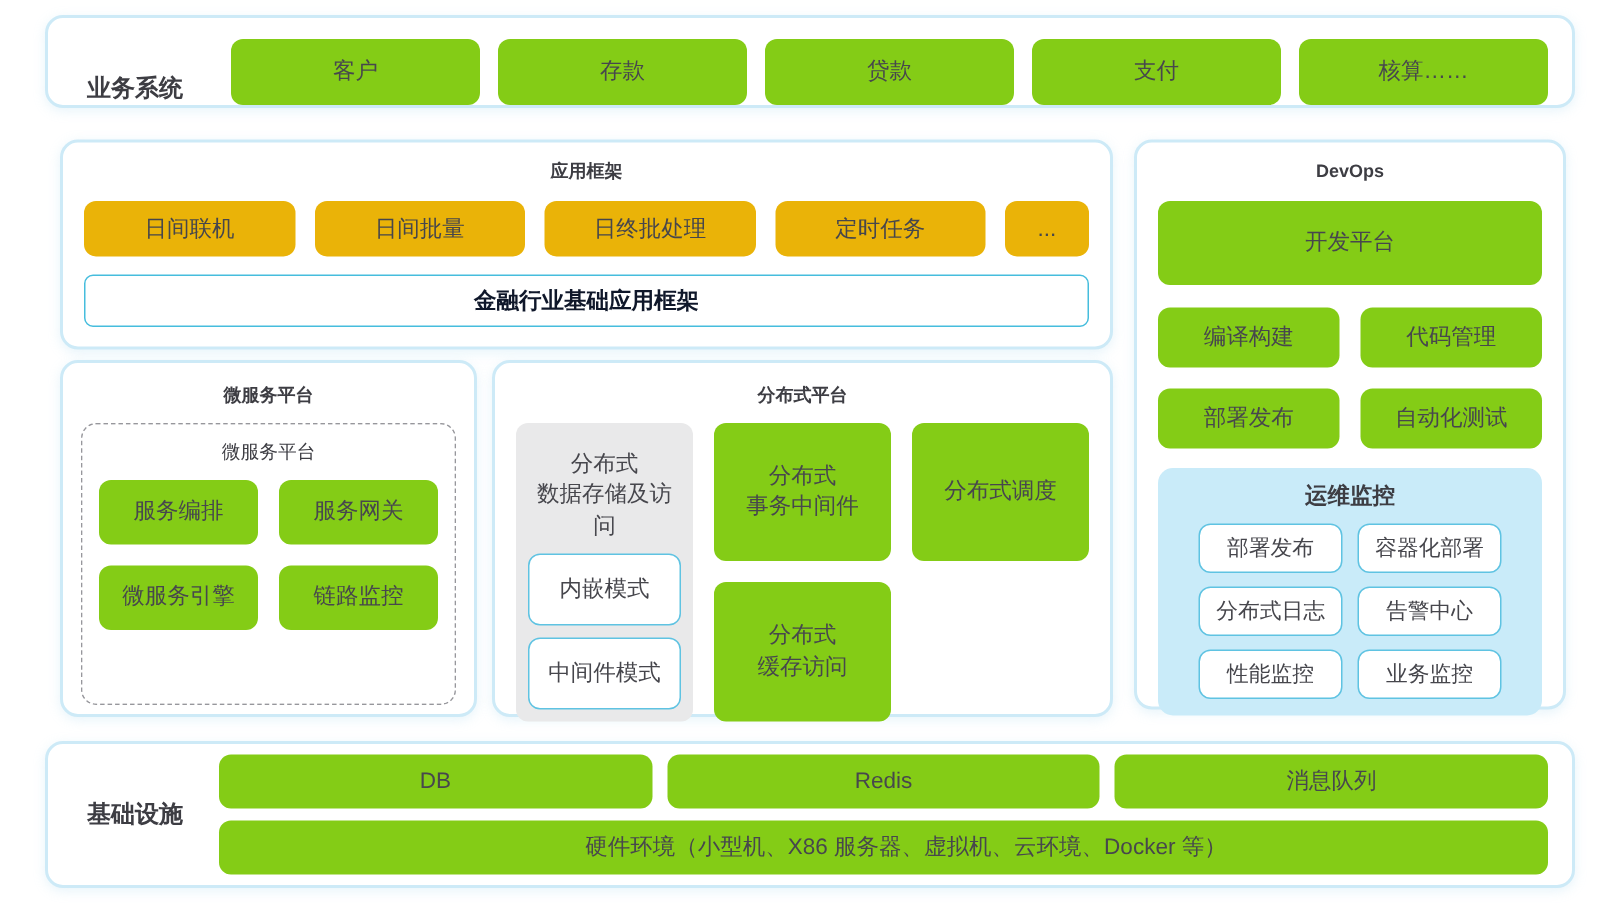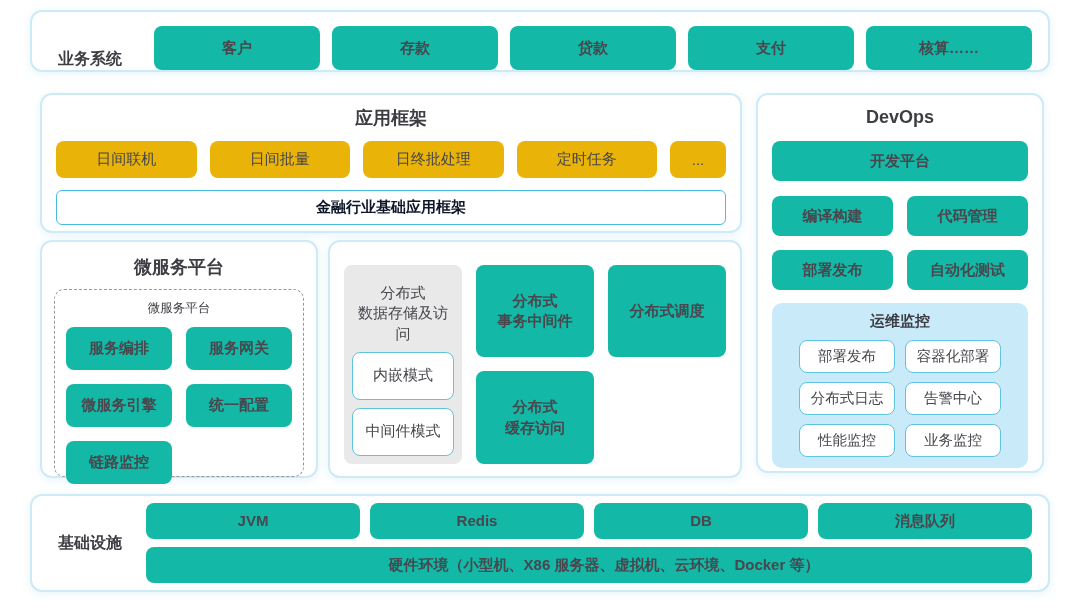--- a/index.html
+++ b/index.html
@@ -11,36 +11,35 @@
   }
   .section {
     position: absolute;
     background: #ffffff;
     border: 2px solid #cdeaf7;
     border-radius: 12px;
     box-shadow: 0 2px 8px rgba(170, 215, 238, 0.28);
   }
   .sec-title {
     text-align: center;
-    font-size: 18px;
+    font-size: 12px;
     font-weight: 600;
     color: #3d3d43;
   }
   .gray-box {
-    background: #14b8a6;
+    background: #84cc16;
     border-radius: 8px;
     display: flex;
     align-items: center;
     justify-content: center;
     font-size: 15px;
     color: #47474d;
     text-align: center;
     white-space: pre-line;
     line-height: 1.35;
-    font-weight: bold;
   }
   .blue-box {
     background: #eab308;
     border-radius: 8px;
     display: flex;
     align-items: center;
     justify-content: center;
     font-size: 15px;
     color: #46464c;
   }
@@ -77,21 +76,21 @@
     border: 1.5px solid #46bddd; border-radius: 6px;
     display: flex; align-items: center; justify-content: center;
     font-size: 15px; font-weight: 600; color: #0f172a;
   }
 
   
   #devops {
     left: 756px; top: 93px; width: 288px; height: 380px;
     padding: 12px 14px;
   }
-  #devops .dev-platform { height: 40px; margin-top: 13px; }
+  #devops .dev-platform { height: 56px; margin-top: 13px; }
   #devops .tool-grid { display: grid; grid-template-columns: 1fr 1fr; gap: 14px 14px; margin-top: 15px; }
   #devops .tool-grid .gray-box { height: 40px; }
   #devops .monitor {
     margin-top: 13px; background: #c9ebf9; border-radius: 10px;
     padding: 9px 27px 11px; height: 165px;
   }
   #devops .monitor .m-title { font-size: 15px; font-weight: 600; color: #3d3d43; text-align: center; }
   #devops .monitor .m-grid { display: grid; grid-template-columns: 1fr 1fr; gap: 9px 10px; margin-top: 9px; }
   #devops .monitor .white-cyan-box { height: 33px; font-size: 14.5px; }
 
@@ -189,46 +188,45 @@
 </div>
 
 <div class="section" id="microservice">
   <div class="sec-title">微服务平台</div>
   <div class="dashed-box">
     <div class="inner-title">微服务平台</div>
     <div class="ms-grid">
       <div class="gray-box">服务编排</div>
       <div class="gray-box">服务网关</div>
       <div class="gray-box">微服务引擎</div>
-      <div class="gray-box">统一配置</div>
       <div class="gray-box">链路监控</div>
     </div>
   </div>
 </div>
 
 <div class="section" id="distributed">
+  <div class="sec-title">分布式平台</div>
   <div class="d-grid">
     <div class="storage">
       <div class="s-title">分布式
 数据存储及访问</div>
       <div class="white-cyan-box">内嵌模式</div>
       <div class="white-cyan-box">中间件模式</div>
     </div>
     <div class="gray-box cell">分布式
 事务中间件</div>
     <div class="gray-box cell">分布式调度</div>
     <div class="gray-box cell">分布式
 缓存访问</div>
   </div>
 </div>
 
 <div class="section" id="infrastructure">
   <div class="row-label">基础设施</div>
   <div class="stack">
     <div class="infra-row">
-      <div class="gray-box">JVM</div>
+      <div class="gray-box">DB</div>
       <div class="gray-box">Redis</div>
-      <div class="gray-box">DB</div>
       <div class="gray-box">消息队列</div>
     </div>
     <div class="gray-box hw-box">硬件环境（小型机、X86 服务器、虚拟机、云环境、Docker 等）</div>
   </div>
 </div>
 
 </body></html>

